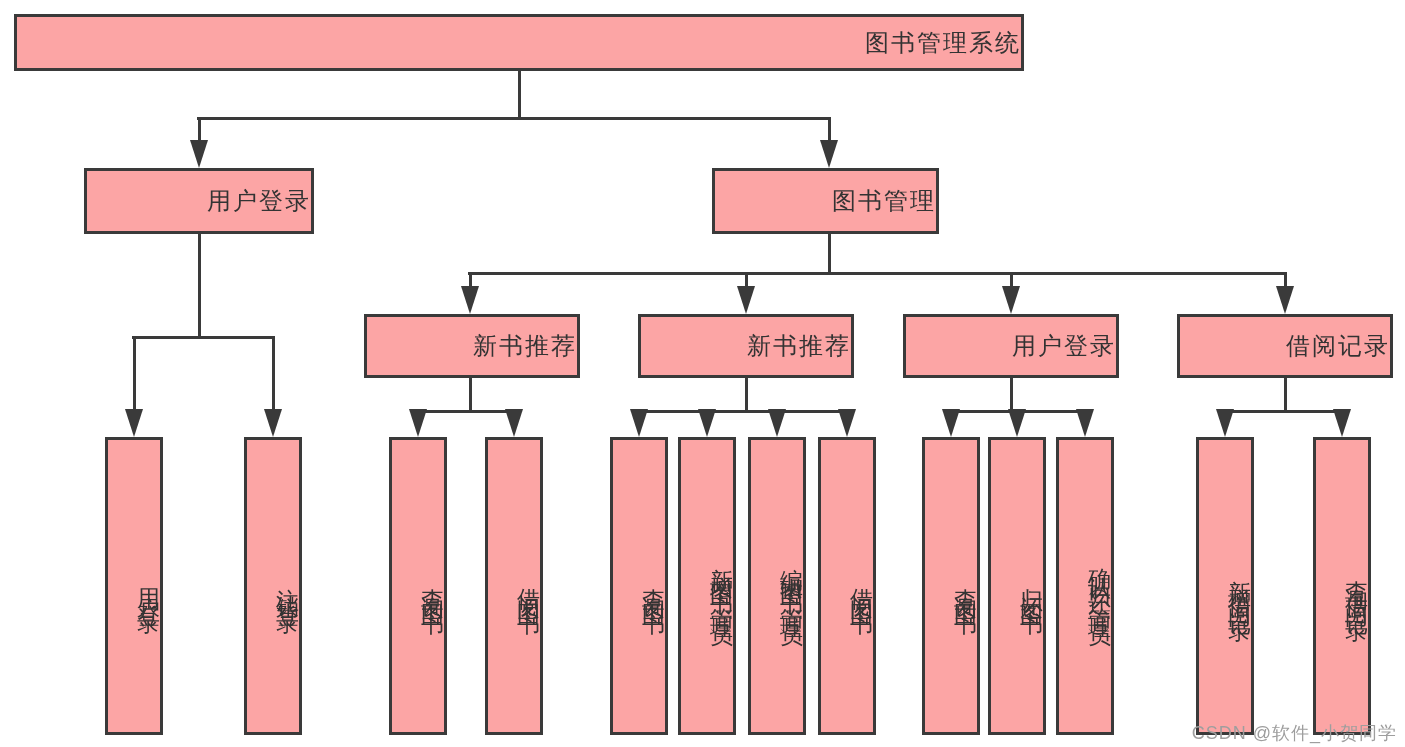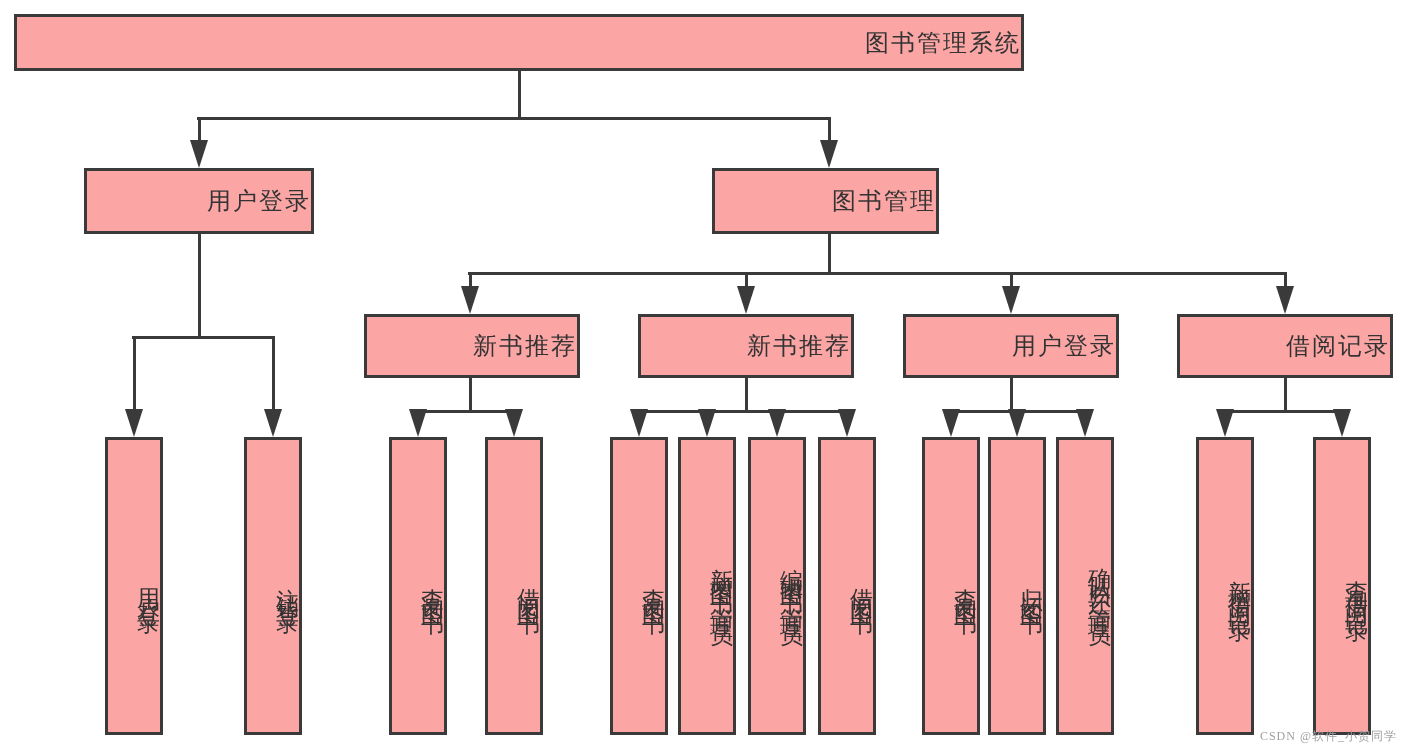--- a/index.html
+++ b/index.html
@@ -26,21 +26,21 @@
   }
   .vline{position:absolute;width:3px;background:var(--line);}
   .hline{position:absolute;height:3px;background:var(--line);}
   .ahead{
     position:absolute;width:0;height:0;
     border-left:9px solid transparent;border-right:9px solid transparent;
     border-top:28px solid var(--line);
   }
   .watermark{
     position:absolute;right:8px;bottom:2px;z-index:5;
-    font-size:12px;letter-spacing:1px;color:var(--wm);white-space:nowrap;font-family:Liberation Serif, serif;
+    font-size:18px;letter-spacing:1px;color:var(--wm);white-space:nowrap;
   }
 </style>
 </head>
 <body>
 
 <div class="box h" style="left:14px;top:14px;width:1010px;height:57px">
   <span>图书管理系统</span>
 </div>
 
 <div class="box h" style="left:84px;top:168px;width:230px;height:66px">

